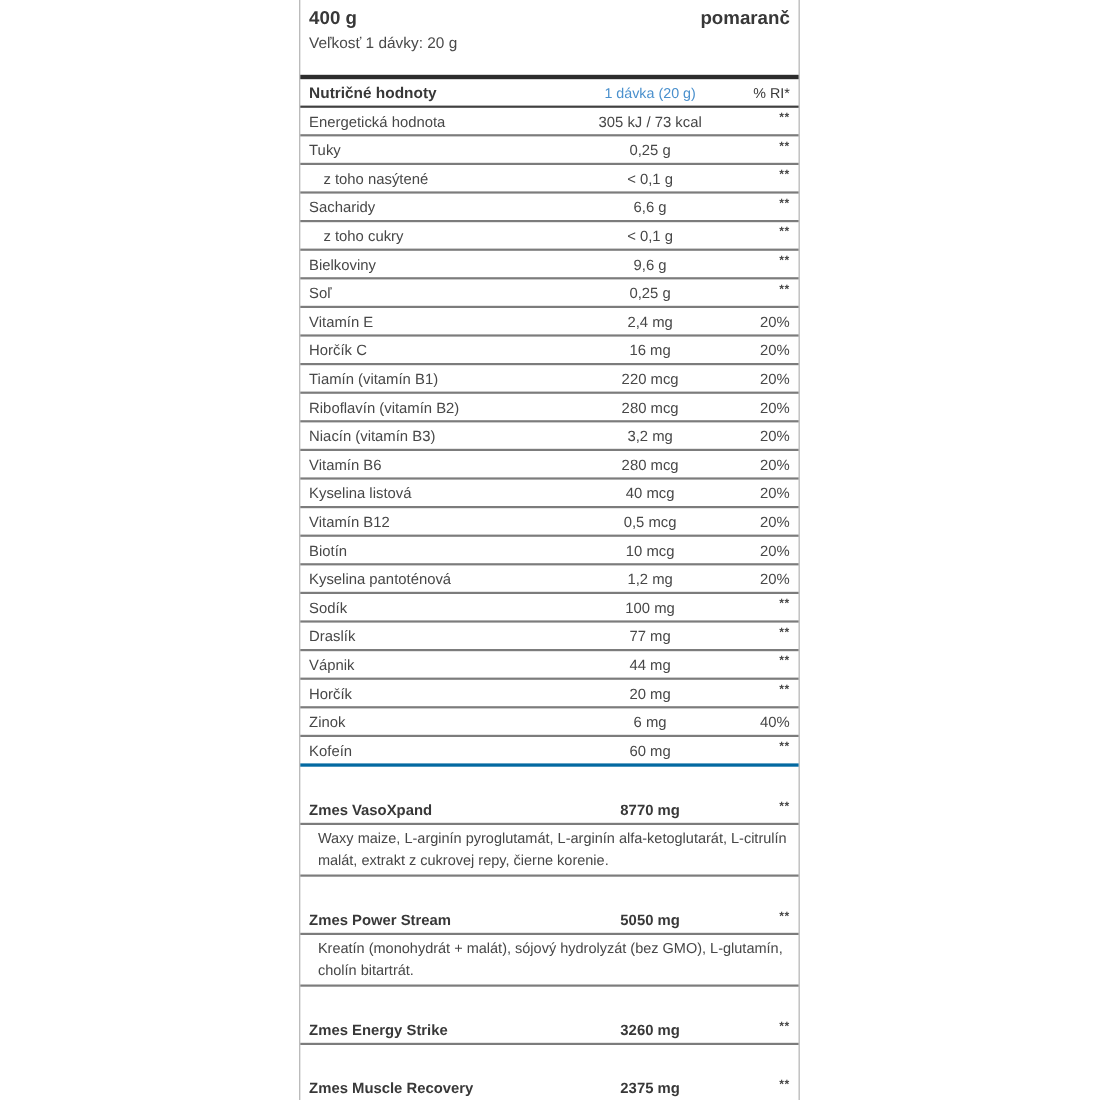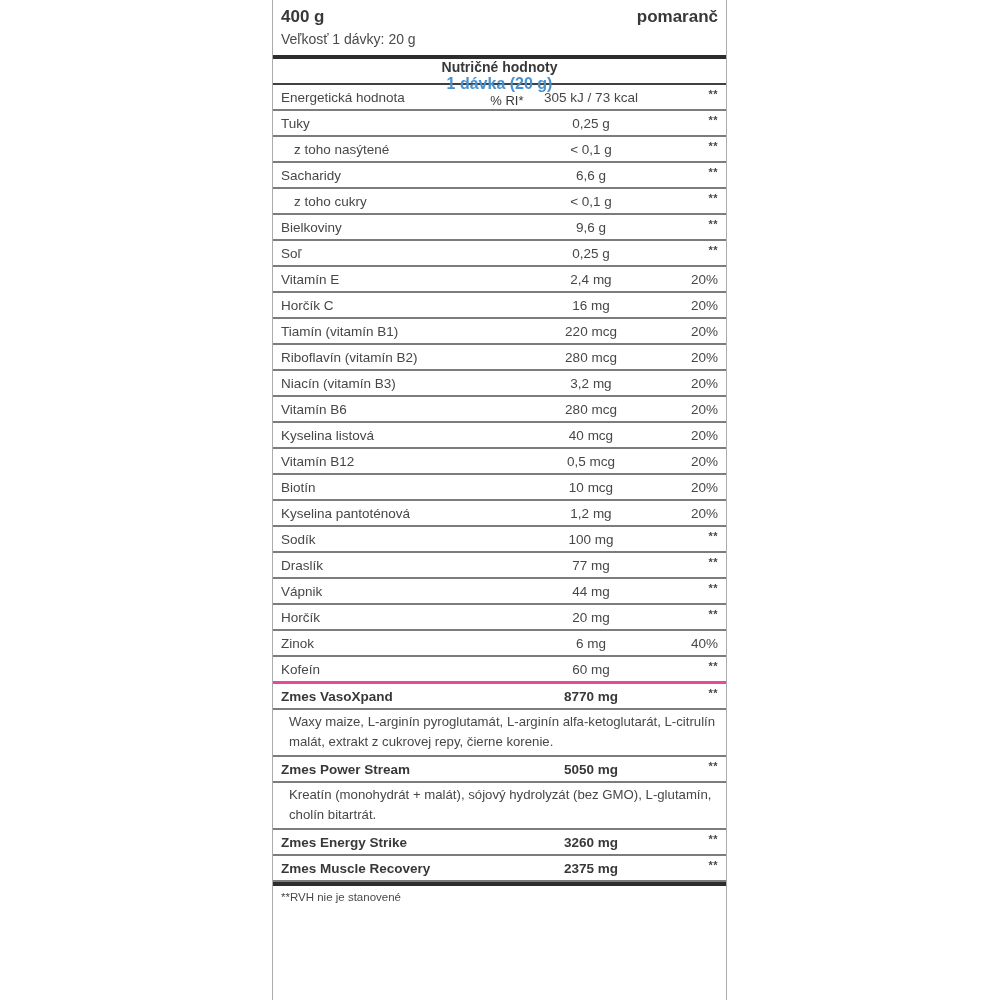--- a/index.html
+++ b/index.html
@@ -16,56 +16,55 @@
     left: 272px;
     top: 0;
     width: 455px;
     height: 1000px;
     box-sizing: border-box;
     border-left: 1px solid #ababab;
     border-right: 1px solid #ababab;
     background: #ffffff;
   }
   
-  .top { padding: 7px 8px 8px 8px; border-bottom: 4px solid #2d2d2d; }
+  .top { padding: 7px 8px 21px 8px; border-bottom: 4px solid #2d2d2d; }
   .top-row {
     display: flex; justify-content: space-between;
     font-size: 17px; font-weight: 700; color: #383838;
     margin-bottom: 5px;
   }
   .sub { font-size: 14px; line-height: 15px; color: #4a4a4a; }
 
   
   .thead {
     display: flex; align-items: center; height: 24px; padding: 0 8px;
     border-bottom: 2px solid #404040;
-    flex-direction: column;
   }
   .thead .name { flex: 1; font-size: 14px; font-weight: 700; color: #383838; }
-  .thead .value { width: 158px; text-align: center; font-size: 16px; font-weight: 700; }
+  .thead .value { width: 158px; text-align: center; font-size: 13px; font-weight: 400; }
   .thead .ri { width: 48px; text-align: right; font-size: 13px; font-weight: 400; color: #383838; }
 
   
   .row {
     display: flex; align-items: center; height: 24px; padding: 0 8px;
     border-bottom: 2px solid #7c7c7c;
     font-size: 13.5px; color: #474747;
   }
   .row .name { flex: 1; }
   .row.indent .name { padding-left: 13px; }
   .value { width: 158px; text-align: center; }
   .ri { width: 48px; text-align: right; }
   .ast { font-size: 11px; font-weight: 700; letter-spacing: 0.5px; position: relative; top: -3px; color: #474747; }
-  #rows .row:last-child { border-bottom: 3px solid #ec4899; }
+  #rows .row:last-child { border-bottom: 3px solid #0369a1; }
 
   
   .blend-head {
     display: flex; align-items: center; height: 24px; padding: 0 8px;
     border-bottom: 2px solid #7c7c7c;
-    font-size: 13.5px; font-weight: 700; color: #383838;
+    font-size: 13.5px; font-weight: 700; color: #383838; margin-top: 27px;
   }
   .blend-head .name { flex: 1; }
   .blend-desc {
     padding: 2px 8px 3px 16px;
     font-size: 13.2px; line-height: 20px; color: #474747;
     border-bottom: 2px solid #7c7c7c;
   }
   #blends > .blend-desc:last-child { border-bottom: none; }
 
   

